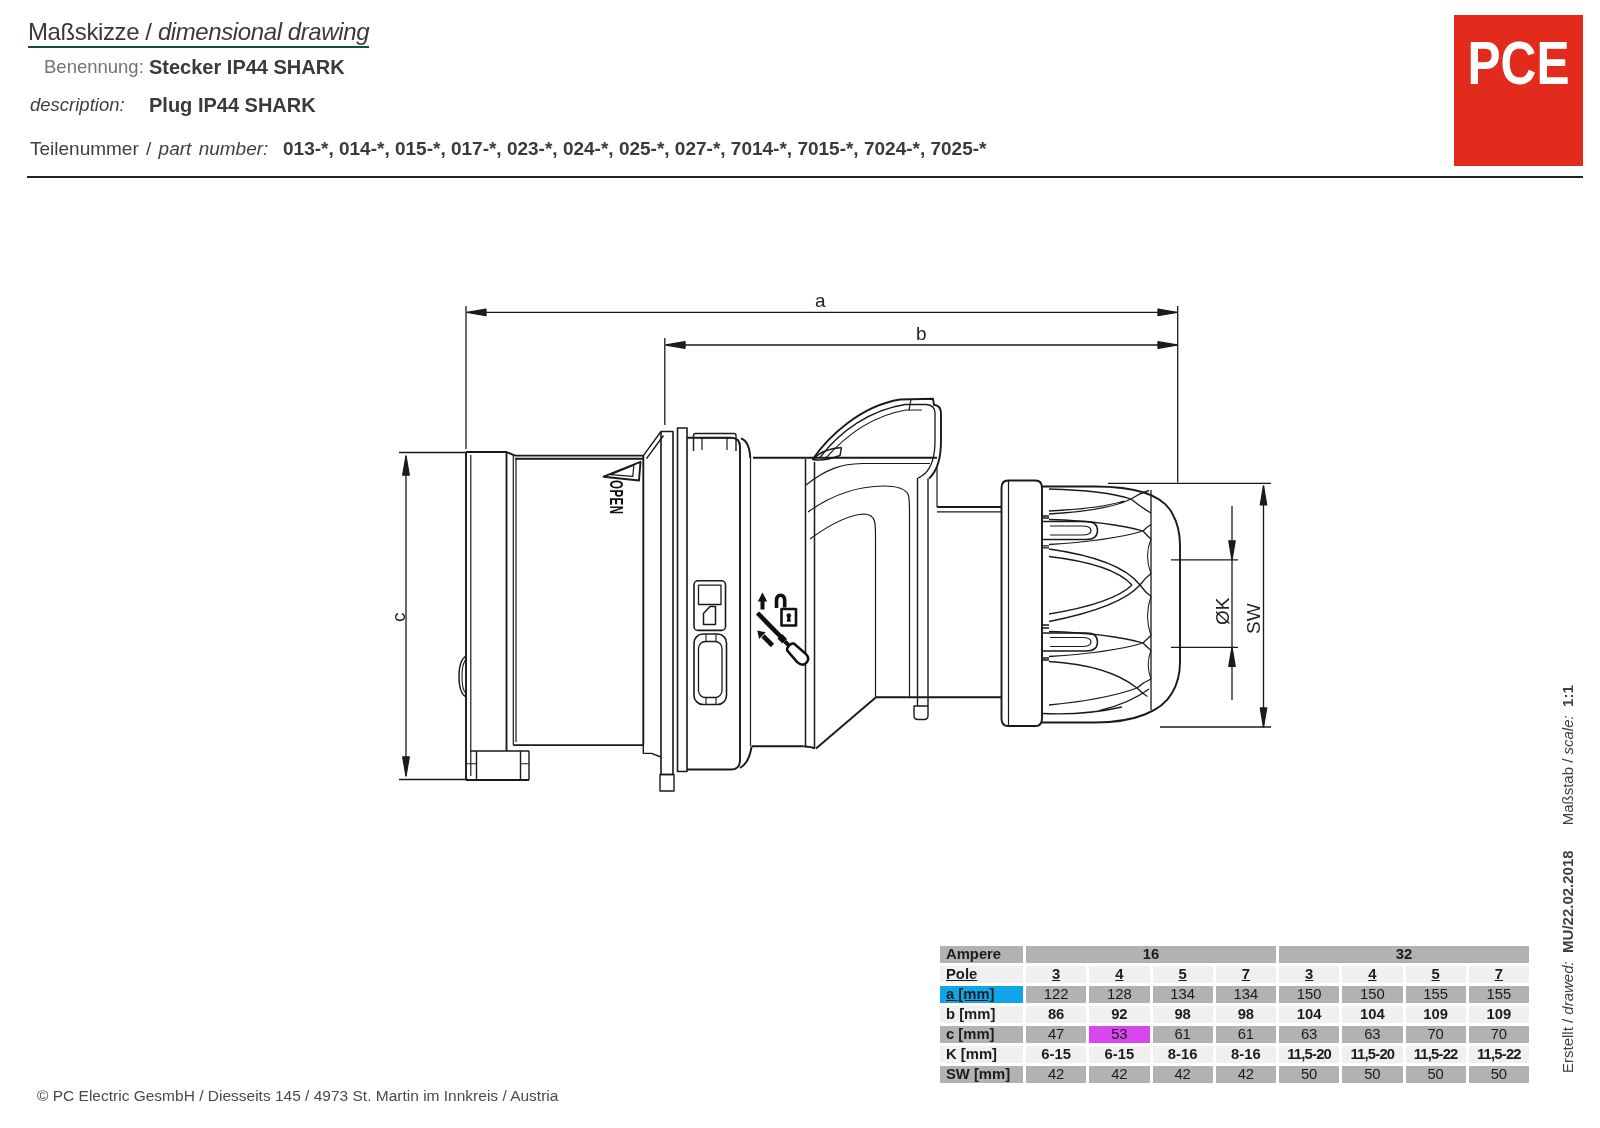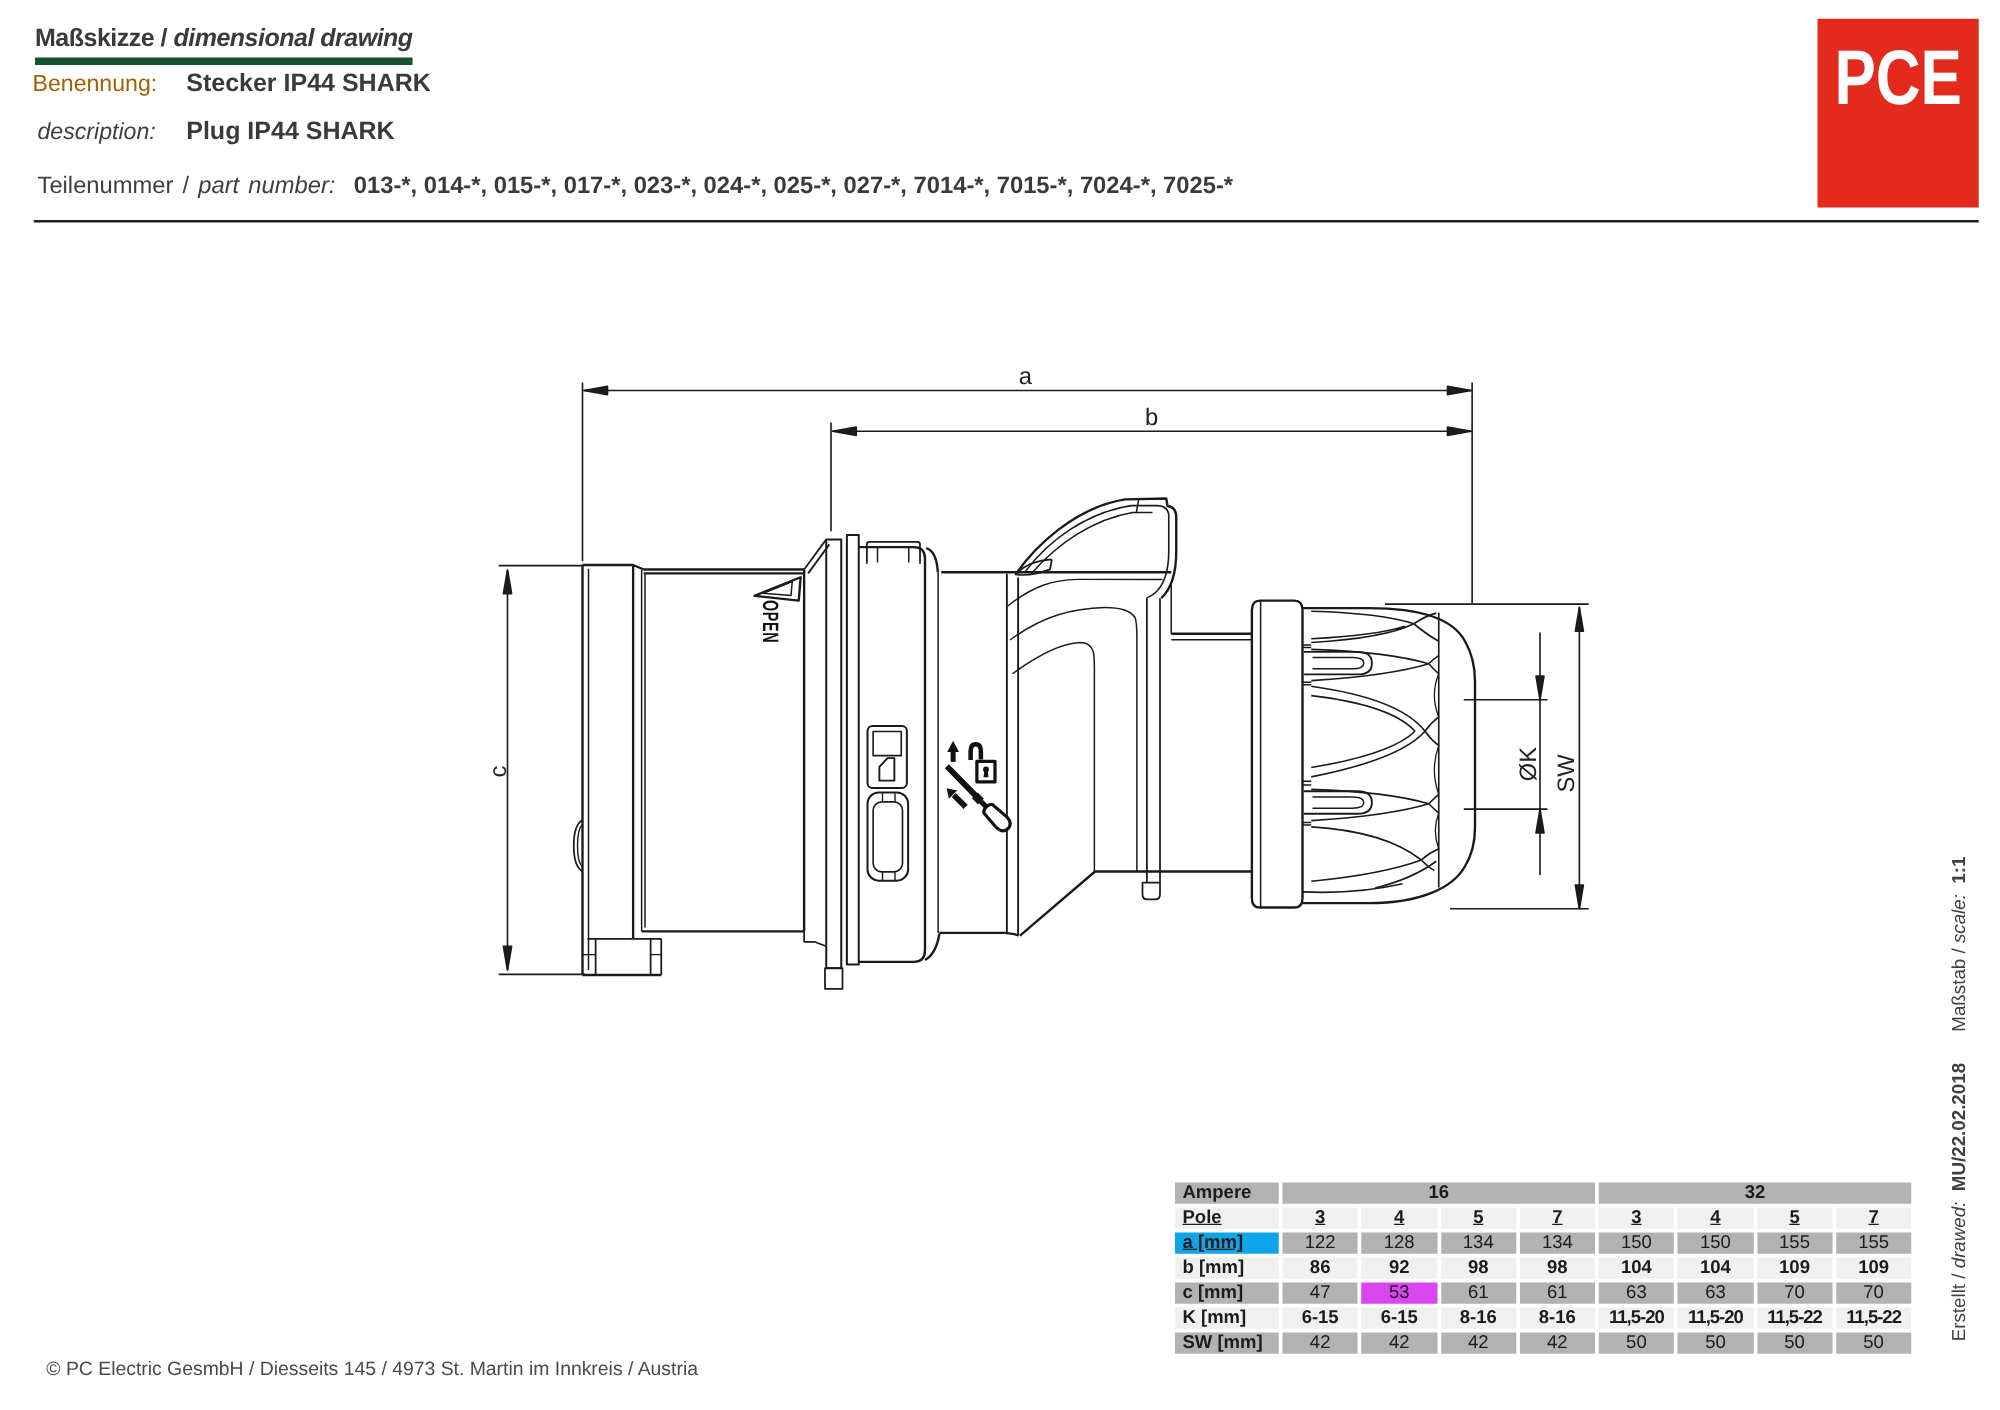--- a/index.html
+++ b/index.html
@@ -3,23 +3,23 @@
 <meta charset="utf-8">
 <style>
   html,body{margin:0;padding:0;}
   body{width:1600px;height:1128px;position:relative;background:#ffffff;
        font-family:"Liberation Sans", sans-serif;color:#333;overflow:hidden;}
   .abs{position:absolute;}
 </style>
 </head>
 <body>
 
-<div class="abs" style="left:28px;top:20px;font-size:20px;line-height:23.5px;letter-spacing:-0.4px;font-weight:bold;color:#3a3a3a;border-bottom:6px solid #14532d;padding-bottom:2px;">Maßskizze / <i>dimensional drawing</i></div>
-
-<div class="abs" style="left:26px;top:56px;font-size:18.5px;color:#a16207;">Benennung:</div>
+<div class="abs" style="left:28px;top:20px;font-size:24px;line-height:23.5px;letter-spacing:-0.4px;font-weight:normal;color:#3a3a3a;border-bottom:2px solid #14532d;padding-bottom:2px;">Maßskizze / <i>dimensional drawing</i></div>
+
+<div class="abs" style="left:44px;top:56px;font-size:18.5px;color:#737373;">Benennung:</div>
 
 <div class="abs" style="left:149px;top:56px;font-size:20px;font-weight:bold;color:#3a3a3a;">Stecker IP44 SHARK</div>
 
 <div class="abs" style="left:30px;top:94px;font-size:18.5px;font-style:italic;color:#3f3f3f;">description:</div>
 
 <div class="abs" style="left:149px;top:94px;font-size:20px;font-weight:bold;color:#3a3a3a;">Plug IP44 SHARK</div>
 
 <div class="abs" style="left:30px;top:138px;font-size:19px;word-spacing:2px;color:#3f3f3f;">Teilenummer / <i>part number:</i></div>
 
 <div class="abs" style="left:283px;top:138px;font-size:19px;font-weight:bold;color:#3a3a3a;">013-*, 014-*, 015-*, 017-*, 023-*, 024-*, 025-*, 027-*, 7014-*, 7015-*, 7024-*, 7025-*</div>

